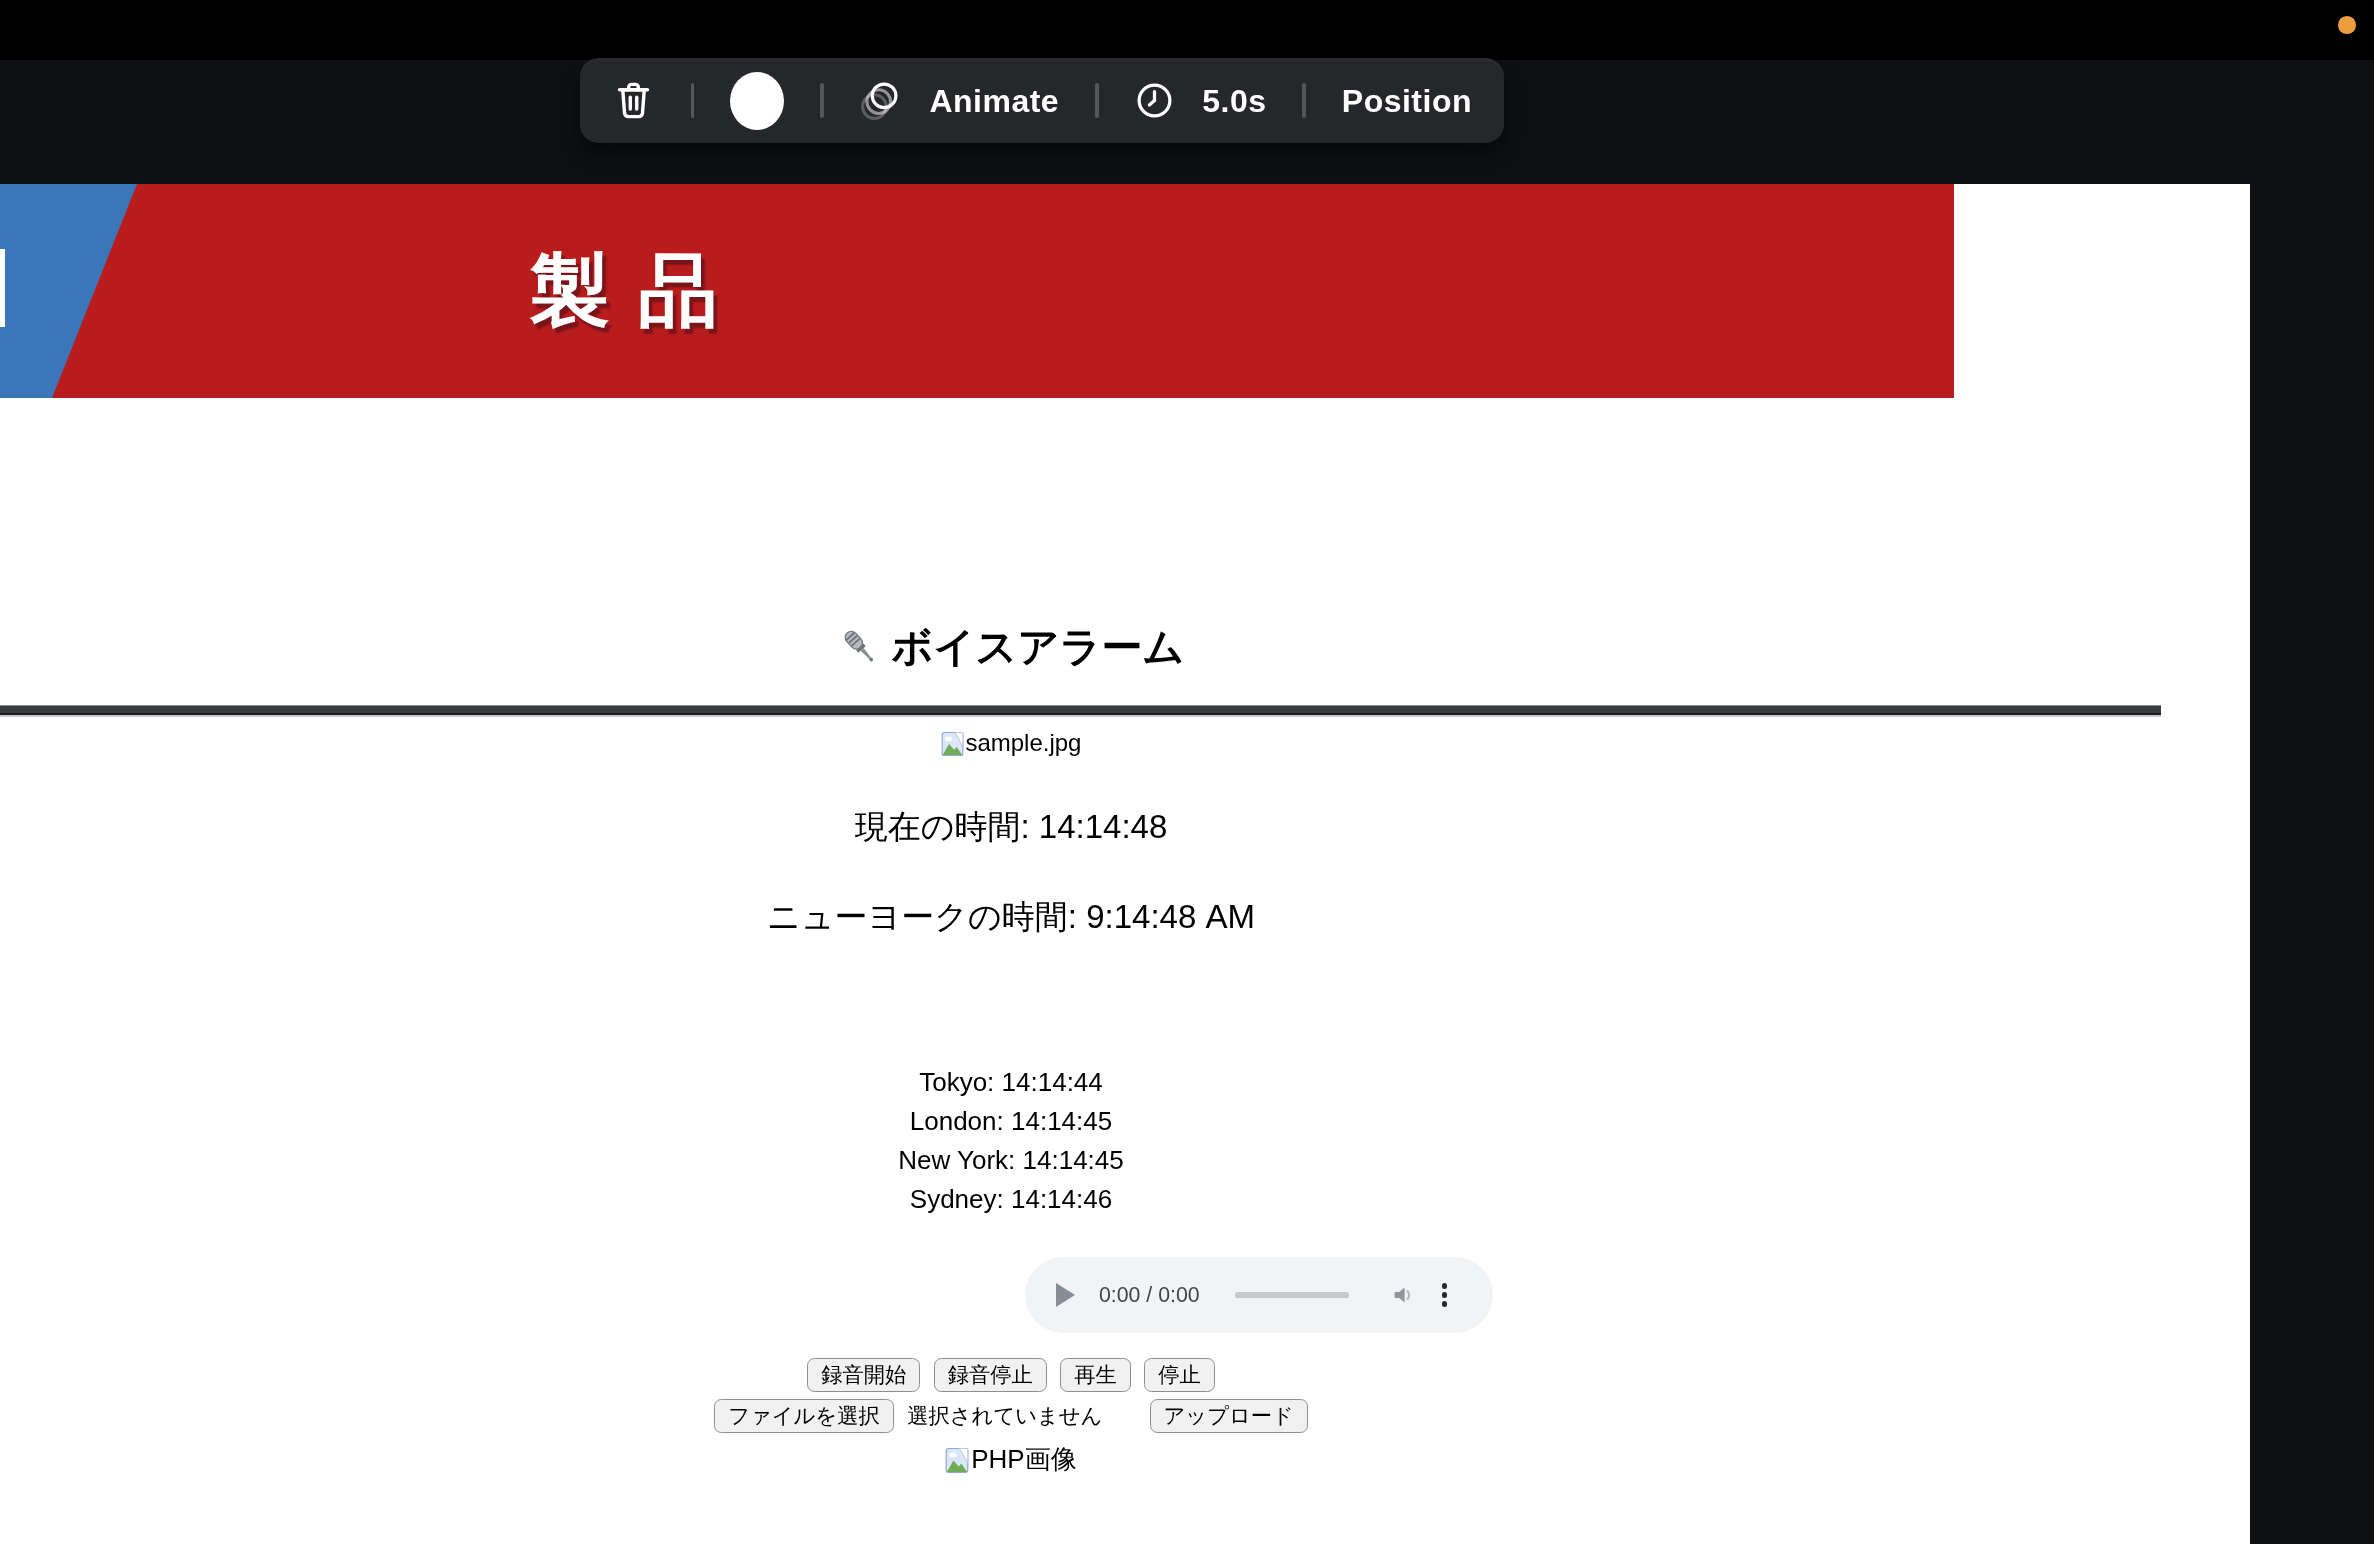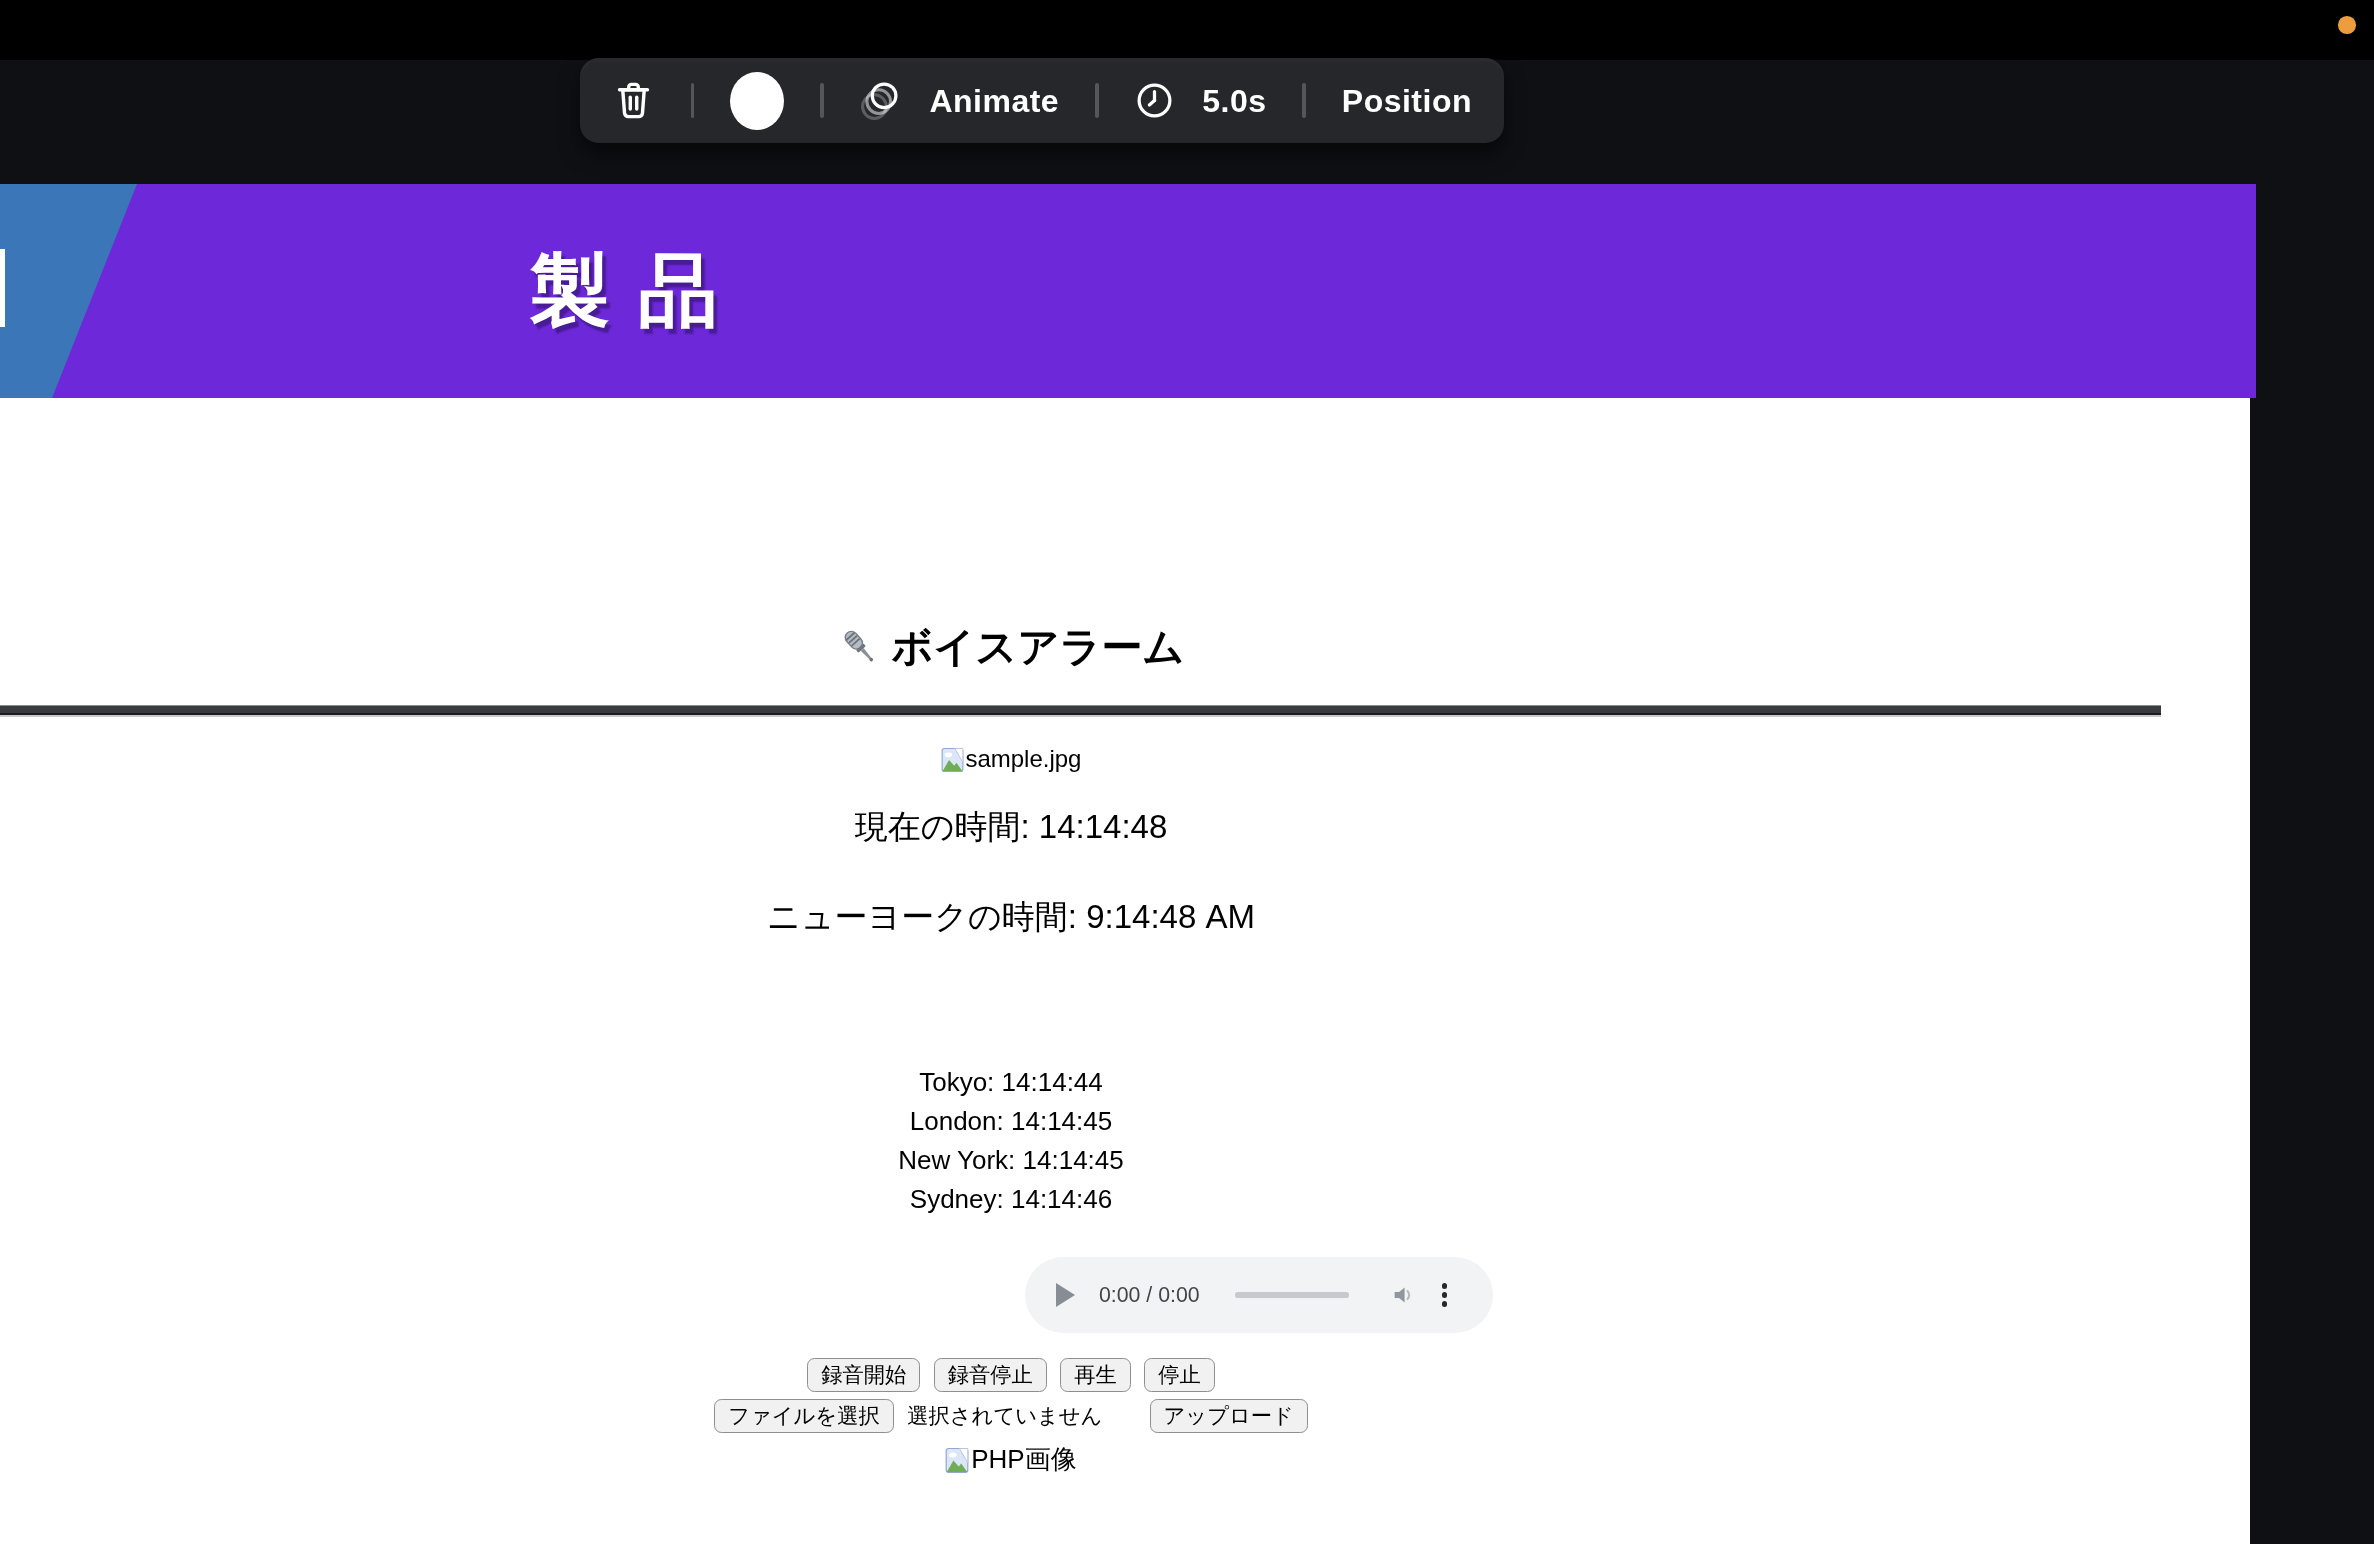--- a/index.html
+++ b/index.html
@@ -13,34 +13,34 @@
     border-radius:18.6px;display:flex;align-items:center;justify-content:space-between;
     padding:0 32px;box-sizing:border-box;color:#fff;box-shadow:0 11px 20.4px rgba(0,0,0,.55), 0 3.7px 0 rgba(255,255,255,.02) inset;}
   .tb-group{display:flex;align-items:center;gap:27px;cursor:pointer;}
   .tb-sep{width:3.7px;height:35px;background:#55565a;border-radius:1.9px;}
   .tb-label{font-size:32px;font-weight:700;letter-spacing:0.5px;line-height:1;}
   .swatch{width:54px;height:58px;border-radius:50%;background:#fff;}
   .tb-icon{display:block;}
 
   
   .window{position:absolute;left:0;top:184px;width:2250px;height:1361px;background:#fff;}
-  .banner{position:absolute;left:0;top:0;width:2256px;height:214px;background:#6d28d9;overflow:hidden;}
+  .banner{position:absolute;left:0;top:0;width:1954px;height:214px;background:#b91c1c;overflow:hidden;}
   .banner-accent{position:absolute;left:0;top:0;width:148px;height:214px;background:#3a76b8;
     clip-path:polygon(0 0,137px 0,52px 100%,0 100%);}
   .banner-whitebar{position:absolute;left:0;top:65px;width:4.6px;height:78px;background:#fff;}
   .banner-title{position:absolute;left:530px;top:0;height:214px;line-height:214px;color:#fff;
     font-size:80px;font-weight:700;letter-spacing:28px;text-shadow:3.7px 4.6px 1.9px rgba(5,5,25,.35);white-space:nowrap;}
 
   .divider{position:absolute;left:0;top:521px;width:2161px;height:12px;
     background:linear-gradient(#8a8b8f 0 0.9px,#3a3b3f 0.9px 8.3px,#1d1d20 8.3px 10.2px,#c9c9cc 10.2px 12px);}
 
   .col{position:absolute;left:0;width:2022px;text-align:center;color:#000;}
   .h1{top:436px;font-size:41px;font-weight:700;white-space:nowrap;}
   .h1 .emoji{vertical-align:-7.4px;margin-right:11px;}
-  .broken-line{top:561px;font-size:24px;}
+  .broken-line{top:545px;font-size:24px;}
   .broken-line .bimg{vertical-align:-6.5px;margin-right:1.9px;}
   .time-line1{top:621px;font-size:33px;}
   .time-line2{top:711px;font-size:33px;}
   .h2{top:794px;font-size:35px;font-weight:700;}
   .h2 .emoji{vertical-align:-7.4px;margin-right:11px;}
   .clock-list{top:879px;font-size:26px;line-height:39px;}
 
   
   .audio{position:absolute;left:1025px;top:1073px;width:468px;height:76px;background:#f1f3f4;
     border-radius:38px;display:flex;align-items:center;box-sizing:border-box;padding:0 26px 0 31px;cursor:pointer;}

